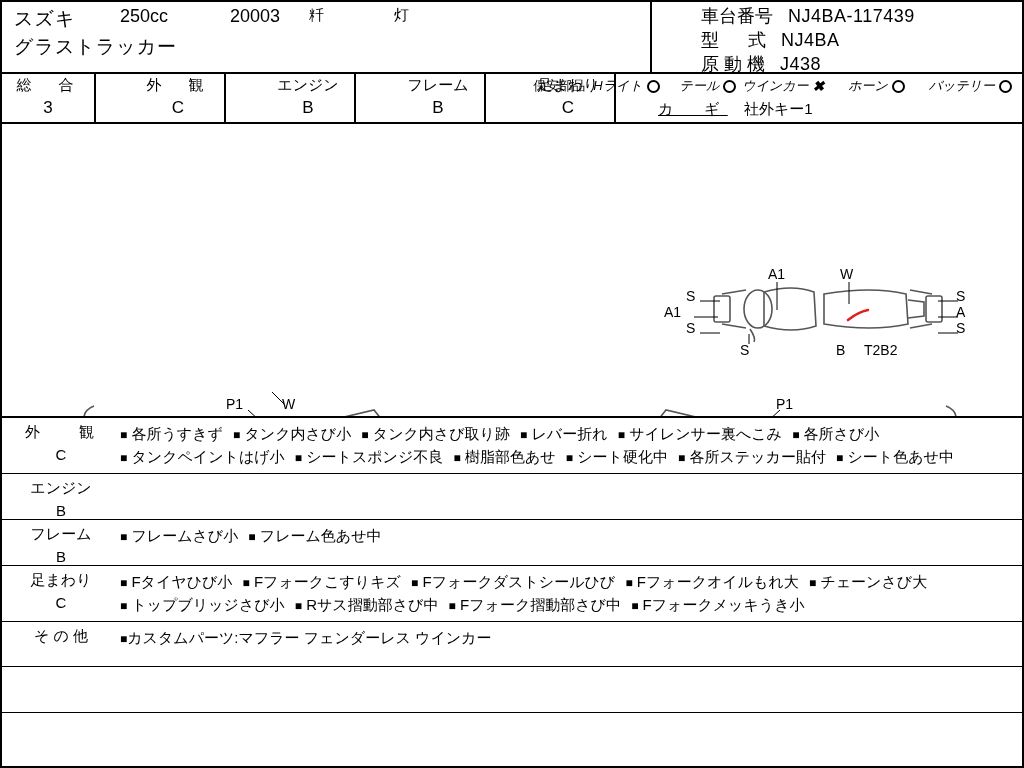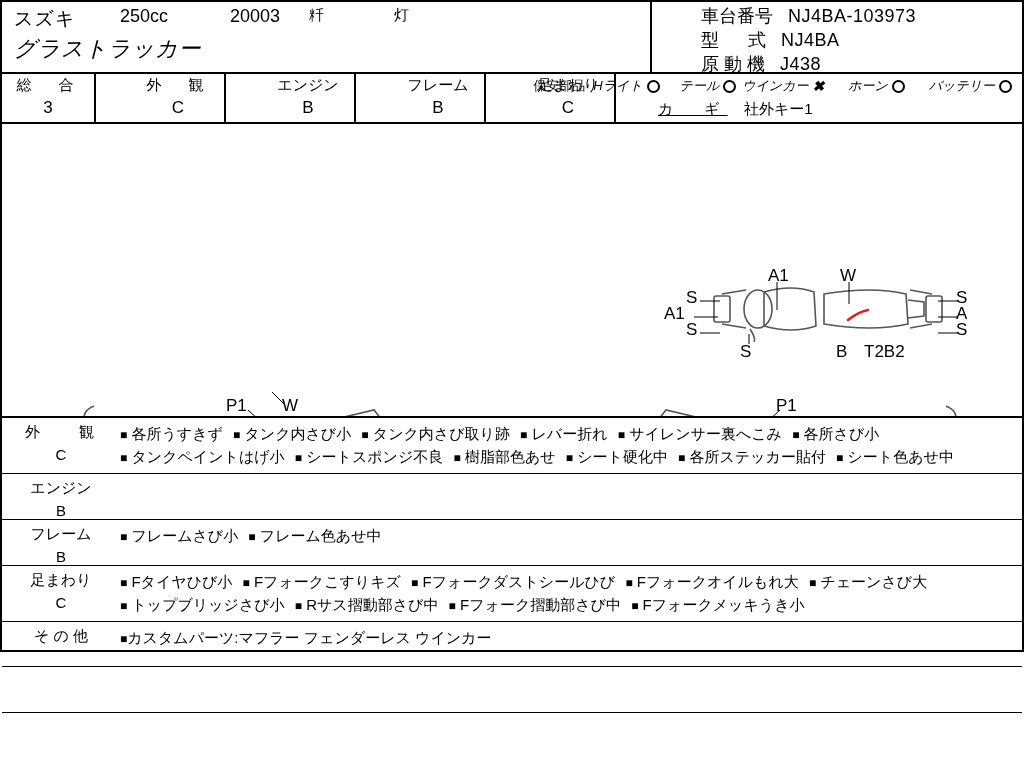--- a/index.html
+++ b/index.html
@@ -10,21 +10,21 @@
   body {
     width: 1024px;
     height: 768px;
     font-family: "Liberation Sans", sans-serif;
     color: #000;
     overflow: hidden;
   }
   .sheet {
     position: relative;
     width: 1024px;
-    height: 652px;
+    height: 768px;
     box-sizing: border-box;
     border: 2px solid #000;
   }
 
   
   .header {
     position: relative;
     height: 72px;
     border-bottom: 2px solid #000;
     box-sizing: border-box;
@@ -43,23 +43,22 @@
   }
   .maker {
     position: absolute;
     left: 12px; top: 4px;
     font-size: 19px;
     letter-spacing: 1px;
   }
   .model {
     position: absolute;
     left: 12px; top: 32px;
-    font-size: 22px;
+    font-size: 19px;
     letter-spacing: 1px;
-    font-style: italic;
   }
   .disp {
     position: absolute;
     left: 118px; top: 4px;
     font-size: 18px;
   }
   .mileage {
     position: absolute;
     left: 228px; top: 4px;
     font-size: 18px;
@@ -161,21 +160,21 @@
   .diagram {
     position: relative;
     height: 294px;
     border-bottom: 2px solid #000;
     box-sizing: border-box;
     overflow: hidden;
   }
   .diagram svg { display: block; }
   .dlabel {
     position: absolute;
-    font-size: 17px;
+    font-size: 14px;
     color: #000;
     white-space: nowrap;
   }
 
   
   .cond-row {
     display: flex;
     border-bottom: 1px solid #000;
     box-sizing: border-box;
     min-height: 45px;
@@ -211,21 +210,21 @@
       <span class="maker">スズキ</span>
       <span class="model">グラストラッカー</span>
       <span class="disp">250cc</span>
       <span class="mileage">20003</span>
       <span class="mileage-unit">粁</span>
       <span class="mileage-kind">灯</span>
     </div>
     <div class="hdr-right">
       <div class="r-row r1">
         <span class="lbl">車台番号</span>
-        <span class="val">NJ4BA-103973</span>
+        <span class="val">NJ4BA-117439</span>
       </div>
       <div class="r-row r2">
         <span class="lbl">型</span>
         <span class="lbl" style="margin-left:24px">式</span>
         <span class="val">NJ4BA</span>
       </div>
       <div class="r-row r3">
         <span class="lbl">原 動 機</span>
         <span class="val">J438</span>
       </div>

